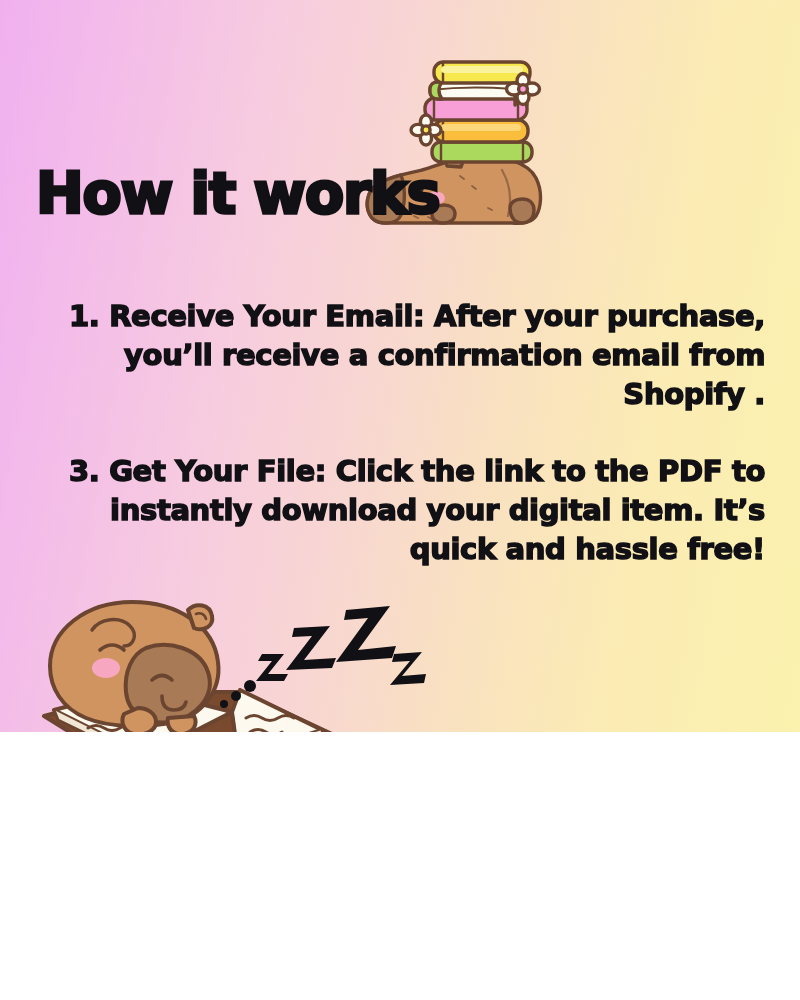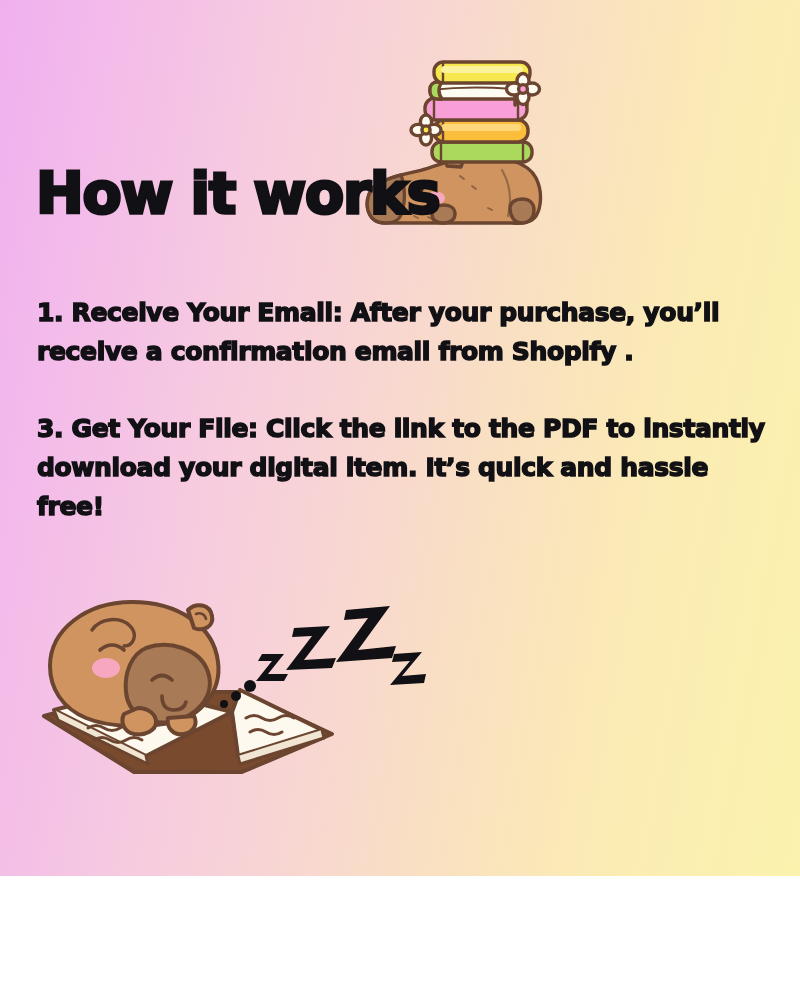--- a/index.html
+++ b/index.html
@@ -9,30 +9,31 @@
   }
   body {
     width: 800px;
     height: 1000px;
     overflow: hidden;
     font-family: "DejaVu Sans", sans-serif;
   }
   #page {
     position: relative;
     width: 800px;
-    height: 876px;
+    height: 732px;
     background: linear-gradient(100deg,
        #f0b0ef 0%,
        #f3bbea 12%,
        #f7cdde 32%,
        #f8d6d2 46%,
        #f9e0c2 60%,
        #fbebb4 78%,
        #fbf2ae 100%);
     overflow: hidden;
+    text-align: right;
   }
   
   #title {
     position: absolute;
     left: 36px;
     top: 162px;
     font-family: "DejaVu Sans", sans-serif;
     font-weight: 700;
     font-size: 57px;
     line-height: 62px;
@@ -45,21 +46,21 @@
   
   #steps {
     position: absolute;
     left: 37px;
     top: 268px;
     width: 728px;
   }
   .step {
     font-family: "DejaVu Sans", sans-serif;
     font-weight: 700;
-    font-size: 25px;
+    font-size: 29px;
     line-height: 39px;
     letter-spacing: -0.35px;
     color: #111014;
     -webkit-text-stroke: 1.5px #111014;
     paint-order: stroke fill;
     margin-bottom: 38px;
   }
   .step:last-child { margin-bottom: 0; }
 
   

